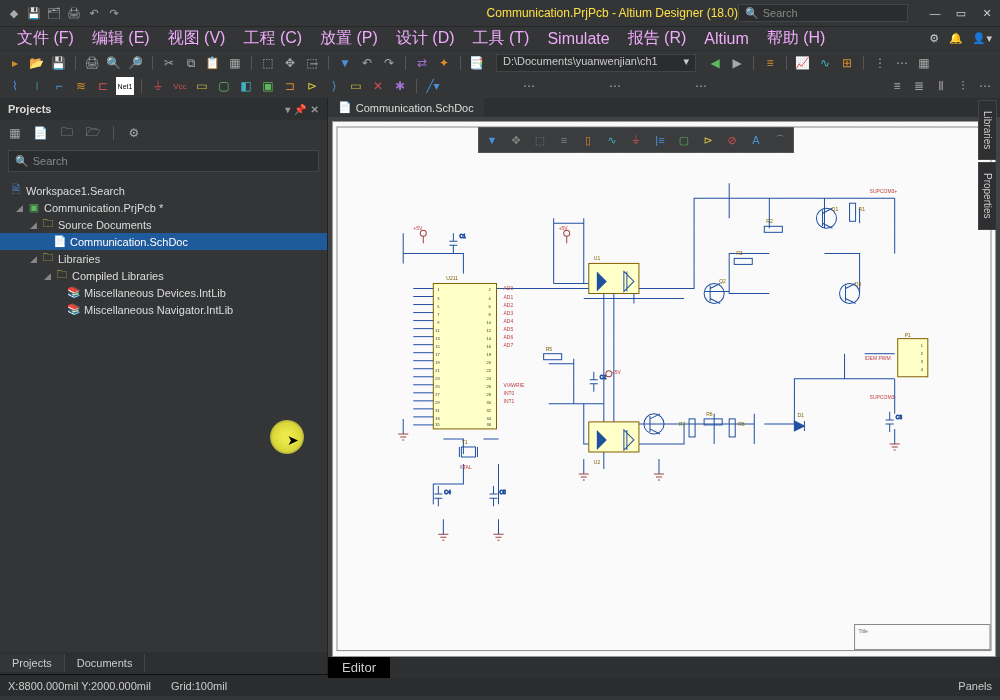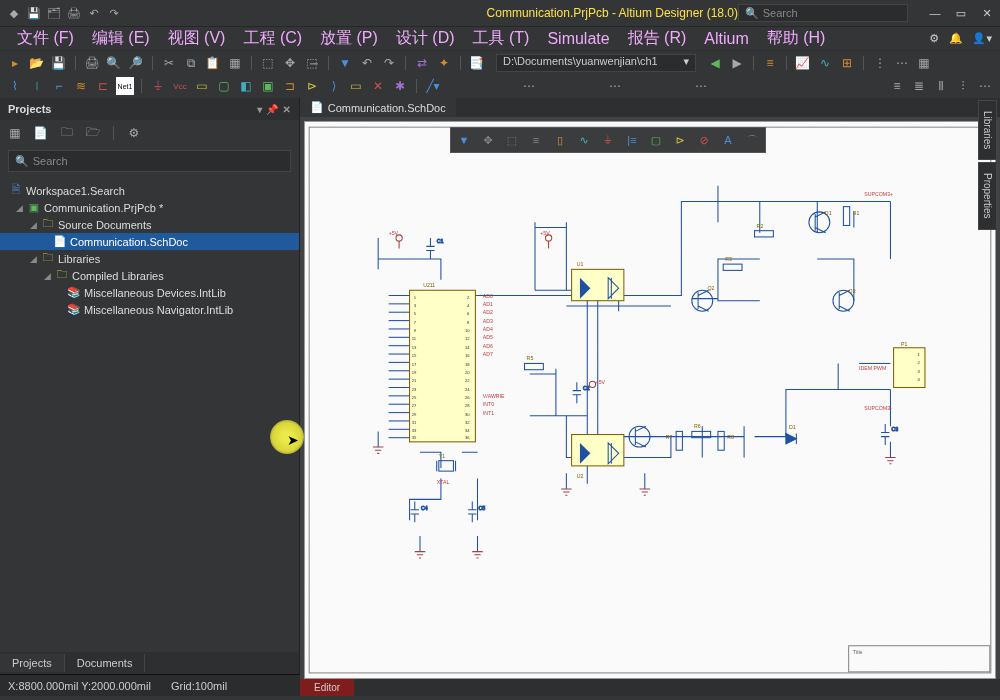--- a/index.html
+++ b/index.html
@@ -24,21 +24,21 @@
 .toolbar { height: 24px; background: #333537; display: flex; align-items: center; padding: 0 6px; gap: 4px; border-top: 1px solid #2d2f31; }
 .tbtn { width: 18px; height: 18px; display: inline-flex; align-items: center; justify-content: center; color: #a8a8a8; font-size: 12px; }
 .tsep { width: 1px; height: 14px; background: #555; margin: 0 3px; }
 .toolbar .path { flex: 1; height: 18px; background: #2a2c2e; border: 1px solid #444; display: flex; align-items: flex-start; padding: 0 6px; margin: 0 6px; color: #ccc; max-width: 200px; }
 .toolbar2 { height: 24px; background: #333537; display: flex; align-items: center; padding: 0 6px; gap: 4px; }
 
 
 .main { display: flex; height: 576px; }
 
 
-.projects { width: 300px; background: #333537; border-right: 1px solid #222; display: flex; flex-direction: column; justify-content: flex-end; }
+.projects { width: 328px; background: #333537; border-right: 1px solid #222; display: flex; flex-direction: column; justify-content: flex-end; }
 .panel-header { height: 22px; background: #2d2f31; display: flex; align-items: center; padding: 0 8px; font-weight: bold; color: #ddd; }
 .panel-header .pctrl { margin-left: auto; display: flex; gap: 4px; color: #999; font-size: 10px; }
 .panel-toolbar { height: 26px; display: flex; align-items: center; padding: 0 6px; gap: 8px; }
 .panel-search { margin: 4px 8px; height: 22px; background: #2a2c2e; border: 1px solid #444; display: flex; align-items: center; padding: 0 6px; color: #999; }
 .panel-search .mag { margin-right: 4px; }
 .tree { flex: 1; padding: 6px 0; overflow: hidden; }
 .tree-row { height: 17px; display: flex; align-items: center; padding-left: 8px; color: #ddd; white-space: nowrap; }
 .tree-row.selected { background: #1e5a9c; color: #fff; }
 .tree-row .arrow { width: 10px; color: #888; font-size: 9px; }
 .tree-row .ico { width: 16px; text-align: center; margin-right: 2px; }
@@ -56,21 +56,21 @@
 
 .sch-toolbar { position: absolute; top: 10px; left: 150px; height: 26px; background: #3a3c3e; border: 1px solid #555; display: flex; align-items: center; padding: 0 4px; gap: 6px; z-index: 5; }
 .sch-toolbar span { width: 18px; height: 18px; display: inline-flex; align-items: center; justify-content: center; }
 
 
 .side-tabs { position: absolute; right: 0; top: 100px; width: 22px; }
 .side-tab { background: #2d2f31; color: #ccc; writing-mode: vertical-rl; padding: 10px 3px; font-size: 10px; border: 1px solid #444; margin-bottom: 2px; text-align: center; }
 
 
 .editor-bottom { height: 22px; background: #2d2f31; display: flex; align-items: center; }
-.editor-bottom .etab { padding: 3px 14px; background: #7f1d1d; color: #ccc; font-size: 10px; }
+.editor-bottom .etab { padding: 3px 14px; background: #000000; color: #ccc; font-size: 13px; }
 
 
 .statusbar { height: 22px; background: #2a2c2e; border-top: 1px solid #111; display: flex; align-items: center; padding: 0 8px; color: #ccc; font-size: 11px; }
 .statusbar .sb-center { position: absolute; left: 50%; transform: translateX(-50%); }
 .statusbar .sb-right { margin-left: auto; }
 
 
 .cursor-hl { position: absolute; left: 270px; top: 420px; width: 34px; height: 34px; border-radius: 50%; background: radial-gradient(circle,#ece94a 20%,#d9d63a 60%,rgba(217,214,58,0)); z-index: 20; }
 .cursor-arrow { position: absolute; left: 287px; top: 432px; z-index: 21; font-size: 14px; color: #000; }
 

